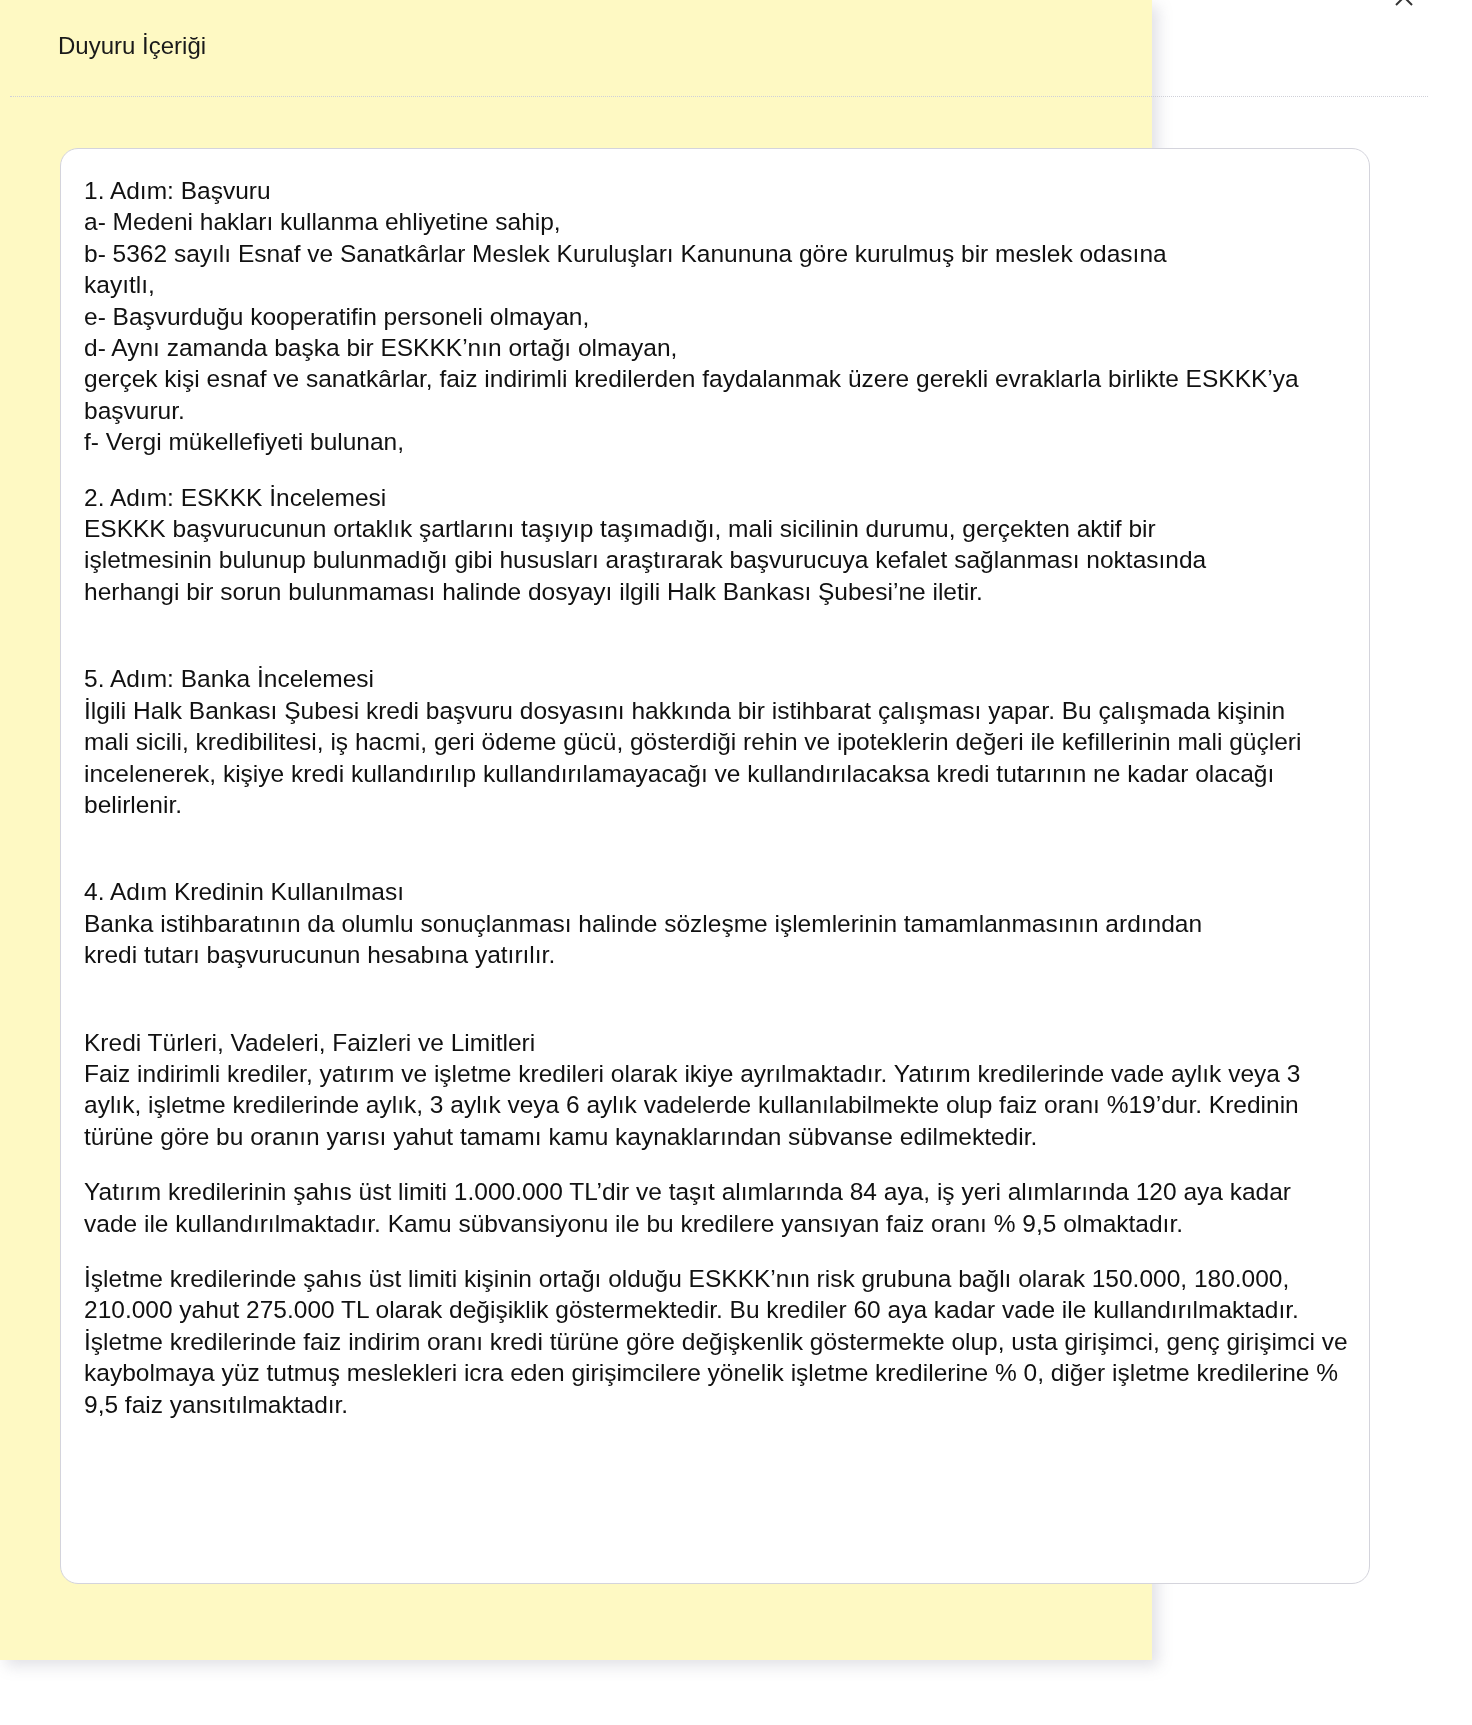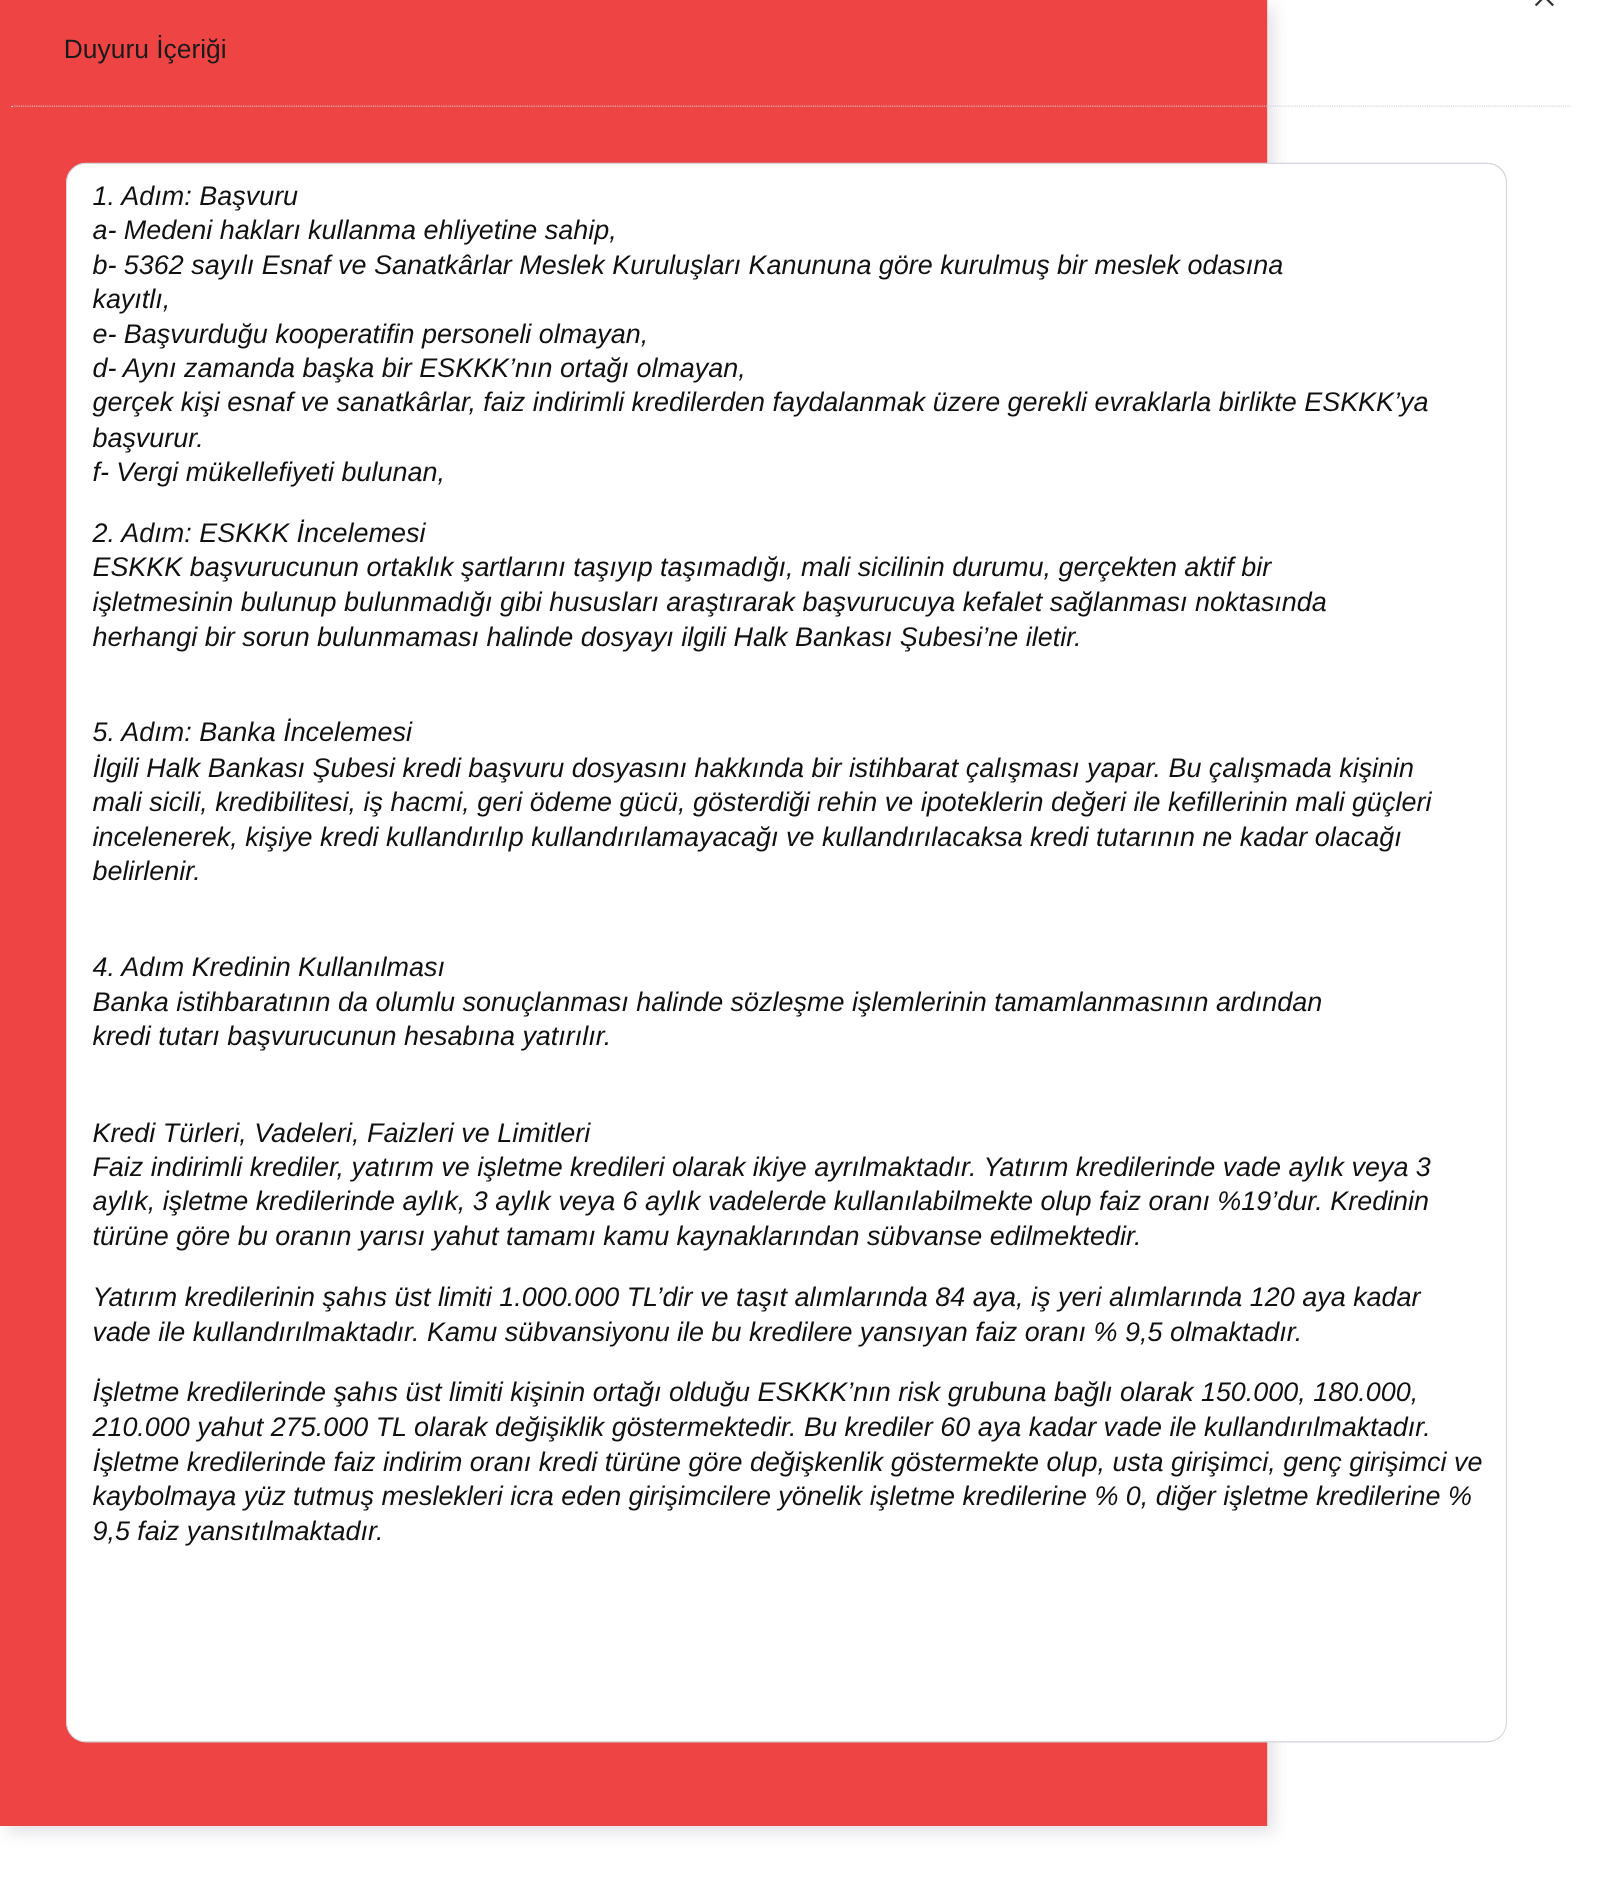--- a/index.html
+++ b/index.html
@@ -14,21 +14,21 @@
       overflow: hidden;
       font-family: "Liberation Sans", sans-serif;
       color: #111111;
     }
     .modal {
       position: absolute;
       left: 0;
       top: 0;
       width: 1152px;
       height: 1660px;
-      background: #ef4444;
+      background: #fef9c3;
       box-shadow: 6px 6px 14px rgba(120, 120, 140, 0.22);
     }
     .close-btn {
       position: absolute;
       left: 1393px;
       top: -14px;
       width: 22px;
       height: 22px;
       cursor: pointer;
     }
@@ -57,26 +57,25 @@
       width: 1310px;
       height: 1436px;
       border: 1px solid #d4d4dc;
       border-radius: 18px;
       box-sizing: border-box;
       background: #ffffff;
     }
     .content-text {
       position: absolute;
       left: 84px;
-      top: 163px;
+      top: 175px;
       width: 1280px;
       font-size: 24.5px;
       line-height: 31.4px;
       color: #111111;
-      font-style: italic;
     }
     .content-text p {
       margin: 0;
       white-space: pre-line;
     }
     .sec-gap-small { height: 24px; }
     .sec-gap-large { height: 56px; }
   </style>
 </head>
 <body>

